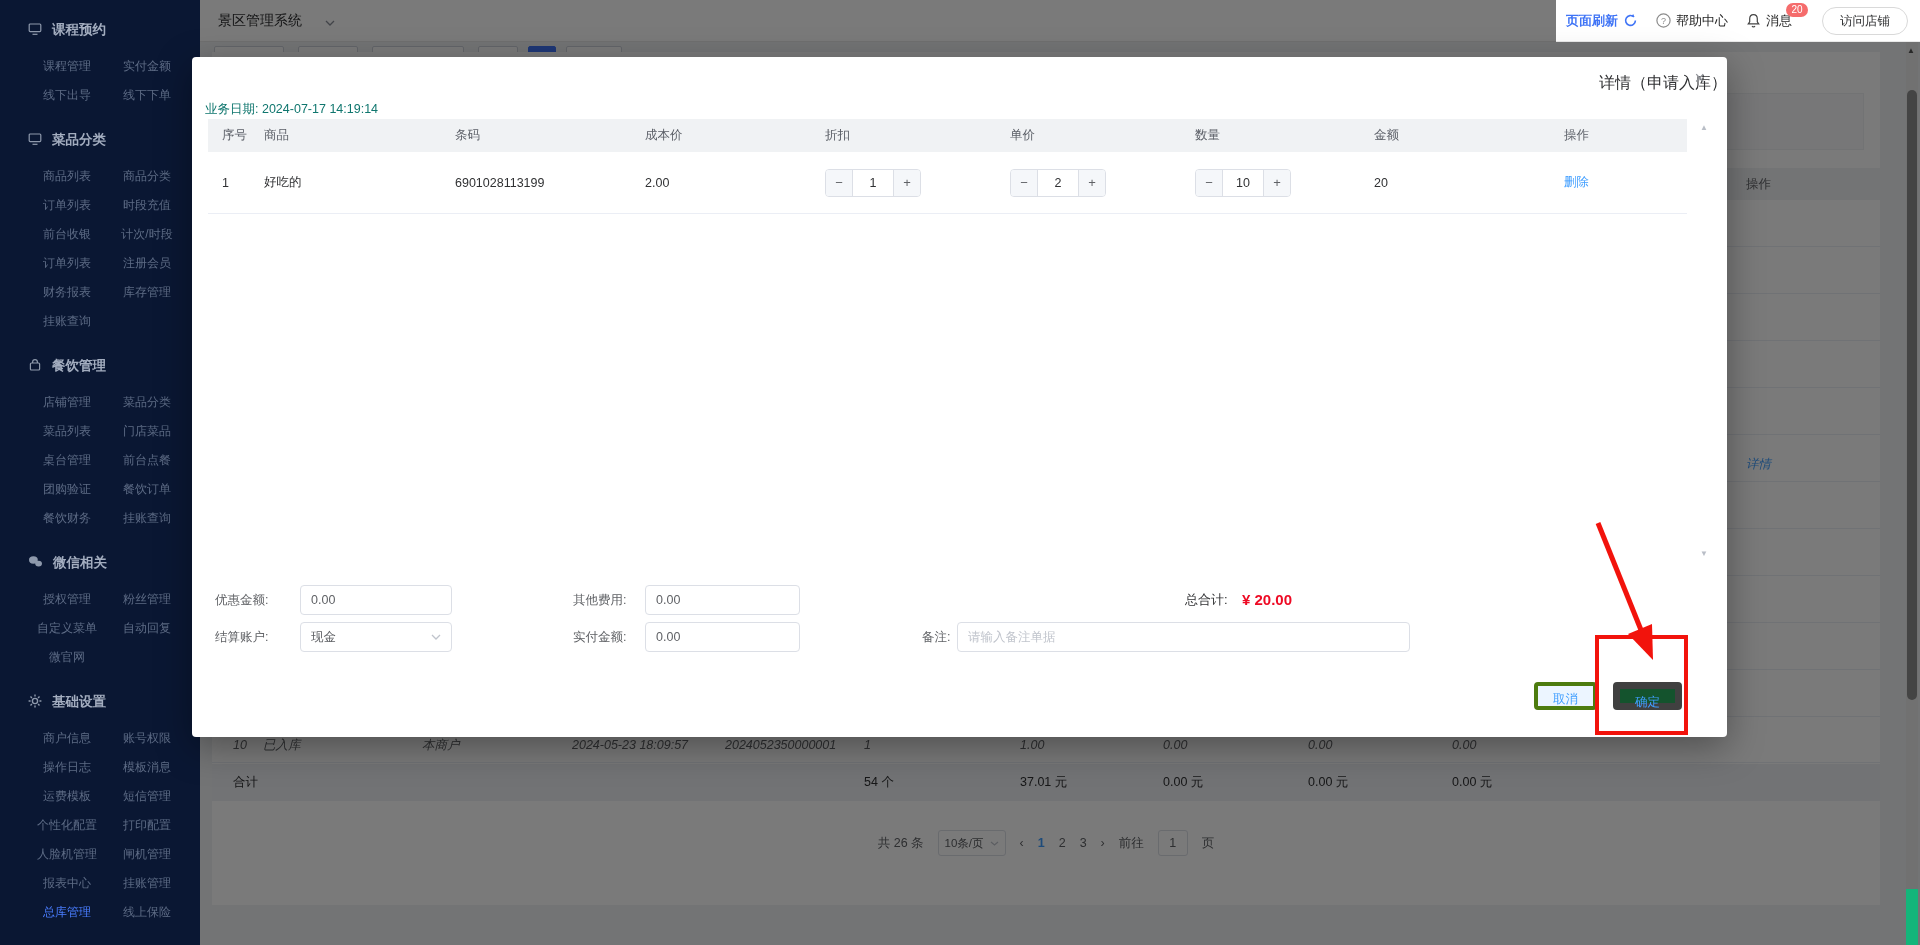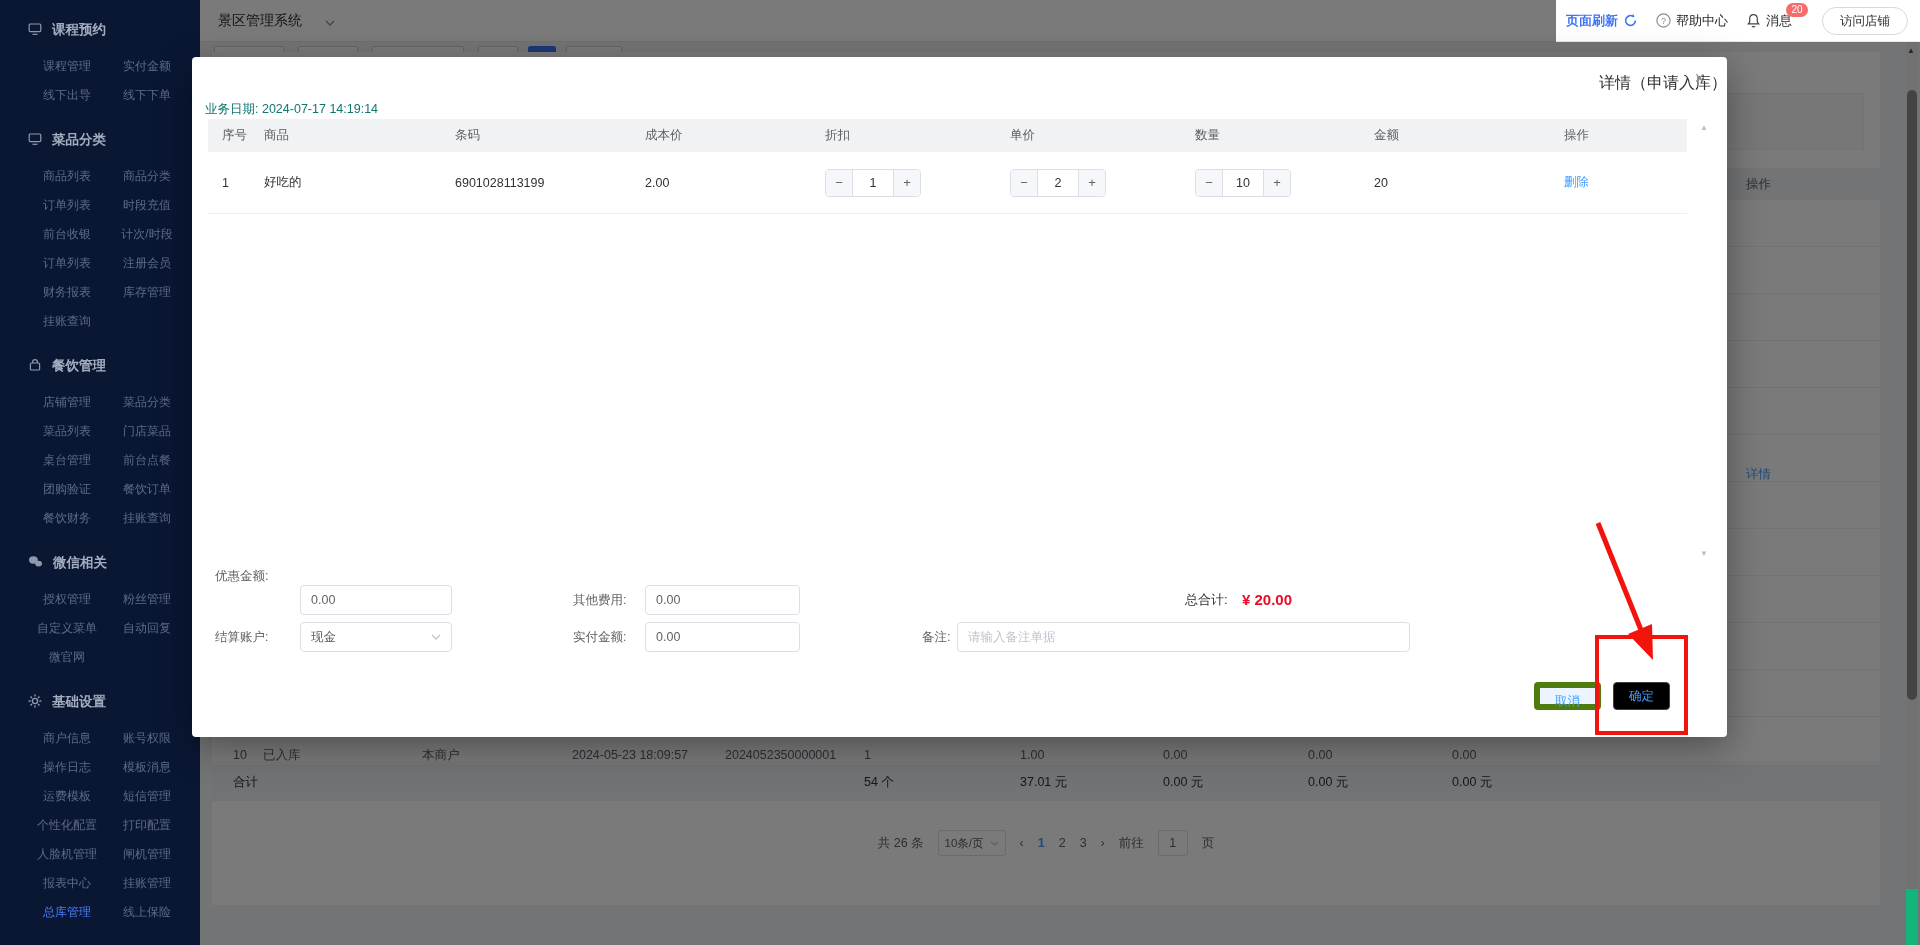--- a/index.html
+++ b/index.html
@@ -37,21 +37,21 @@
 
   
   .ghost{position:absolute;height:11px;border:1px solid #cfd3dc;background:#fff;border-radius:2px;}
   .ghost.blue{background:#3f74f6;border-color:#3f74f6;}
   .bg-card{position:absolute;left:212px;top:52px;width:1668px;height:853px;background:#fff;}
   .bg-filter{position:absolute;left:16px;top:41px;width:1636px;height:57px;background:#f8f9fb;border:1px solid #eef0f3;}
   .bg-thead{position:absolute;left:0;top:116px;width:1668px;height:32px;background:#f1f3f5;
             font-size:12.5px;color:#606266;line-height:32px;}
   .bg-row{position:absolute;left:0;width:1668px;height:47px;border-bottom:1px solid #ebeef5;
           font-size:12.5px;color:#606266;line-height:47px;}
-  .bg-row span{position:absolute;top:16px;}
+  .bg-row span{position:absolute;top:6px;font-style:italic;}
   .bg-total{position:absolute;left:0;top:712px;width:1668px;height:37px;background:#eef0f4;
             font-size:12.5px;color:#303133;line-height:37px;}
   .bg-total span{position:absolute;top:0;}
   .bg-link{position:absolute;color:#409eff;font-size:12.5px;cursor:pointer;}
   .pager{position:absolute;left:0;top:776px;width:1668px;height:30px;display:flex;align-items:center;
          justify-content:center;gap:14px;font-size:12.5px;color:#606266;}
   .pager .psel{width:68px;height:26px;border:1px solid #dcdfe6;border-radius:3px;display:flex;
                align-items:center;justify-content:space-between;padding:0 6px;font-size:11.5px;cursor:pointer;}
   .pager .pg{cursor:pointer;}
   .pager .pg.on{color:#409eff;font-weight:bold;}
@@ -92,22 +92,22 @@
   .m-input{position:absolute;height:30px;border:1px solid #dcdfe6;border-radius:4px;font-size:12.5px;
            color:#606266;padding:0 10px;font-family:inherit;background:#fff;}
   .m-input::placeholder{color:#c0c4cc;}
   .m-select{position:absolute;height:30px;border:1px solid #dcdfe6;border-radius:4px;font-size:12.5px;
             color:#606266;padding:0 10px;display:flex;align-items:center;justify-content:space-between;
             cursor:pointer;background:#fff;}
   .m-total-label{position:absolute;font-size:13px;color:#303133;line-height:30px;}
   .m-total-val{position:absolute;font-size:15px;color:#ee0a24;font-weight:bold;line-height:30px;}
   .m-btn{position:absolute;height:28px;padding:0 15px;border-radius:4px;font-size:12.5px;line-height:26px;
          cursor:pointer;text-align:center;}
-  .btn-cancel{background:#ecf5ff;border:6px solid #4d7c0f;color:#409eff;}
-  .btn-confirm{background:#000000;border:1px solid #404040;color:#409eff;}
+  .btn-cancel{background:#ecf5ff;border:4px solid #4d7c0f;color:#409eff;}
+  .btn-confirm{background:#14532d;border:7px solid #404040;color:#409eff;}
 
   .anno{position:absolute;left:0;top:0;z-index:80;pointer-events:none;}
 </style>
 </head>
 <body>
 
 <div class="stage">
 
   <div class="sidebar">
 
@@ -372,21 +372,21 @@
             <div class="sbtn plus">+</div>
           </div>
         </div>
         <div>20</div>
         <div><span class="mt-link">删除</span></div>
       </div>
     </div>
     <div class="scroll-tip" style="top:66px;">▲</div>
     <div class="scroll-tip" style="top:492px;">▼</div>
 
-    <div class="m-label" style="left:23px;top:504px;">优惠金额:</div>
+    <div class="m-label" style="left:23px;top:528px;">优惠金额:</div>
     <input class="m-input" style="left: 108px; top: 528px; width: 152px;" value="0.00">
     <div class="m-label" style="left:381px;top:528px;">其他费用:</div>
     <input class="m-input" style="left: 453px; top: 528px; width: 155px;" value="0.00">
     <div class="m-total-label" style="left:993px;top:528px;">总合计:</div>
     <div class="m-total-val" style="left:1050px;top:528px;">¥ 20.00</div>
 
     <div class="m-label" style="left:23px;top:565px;">结算账户:</div>
     <div class="m-select" style="left:108px;top:565px;width:152px;">
       <span>现金</span>
       <svg width="10" height="6" viewBox="0 0 10 6">

